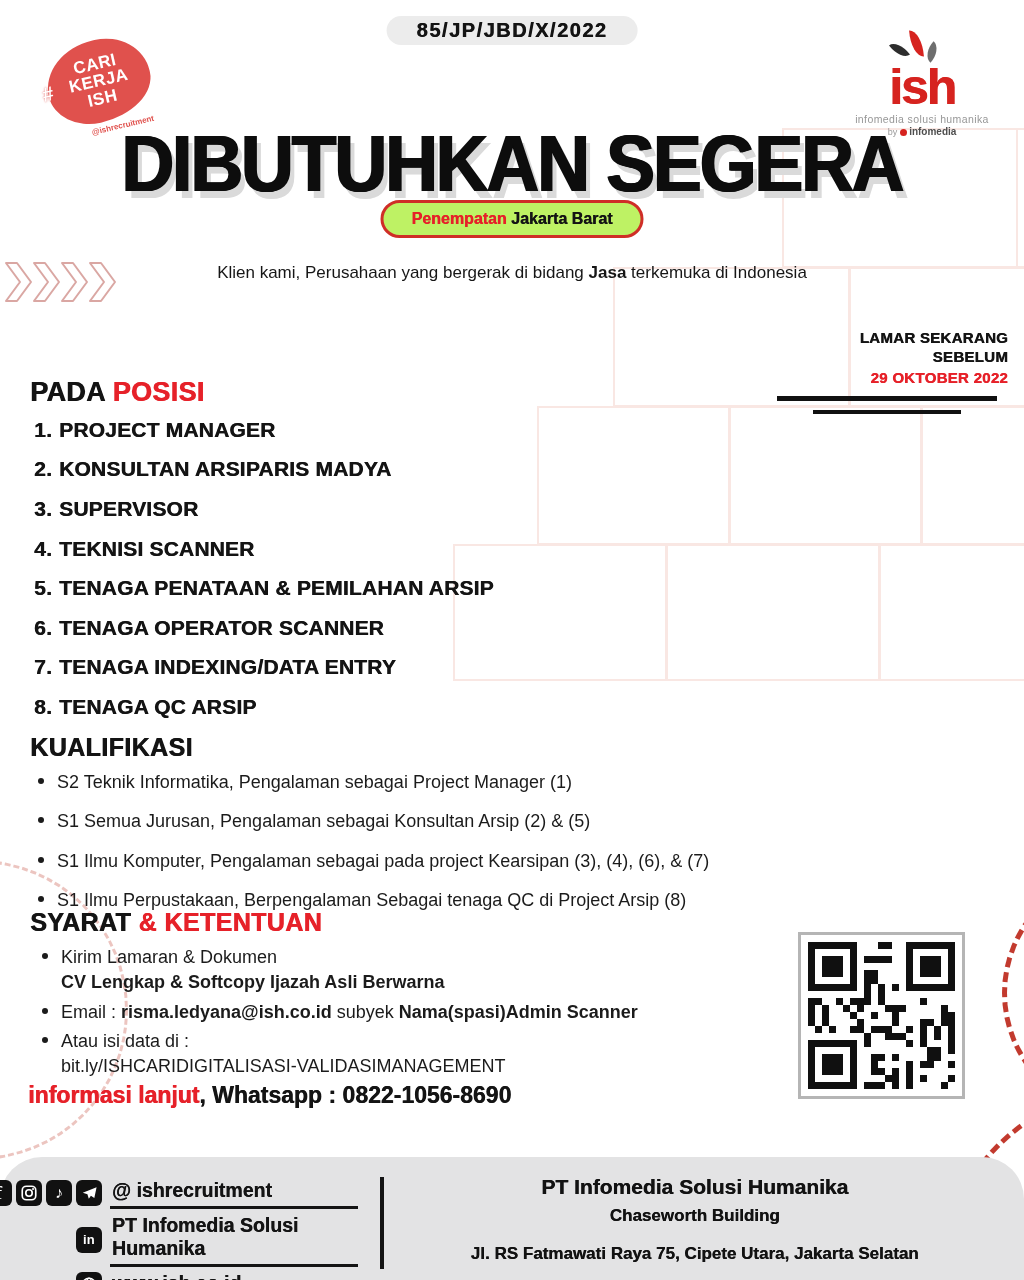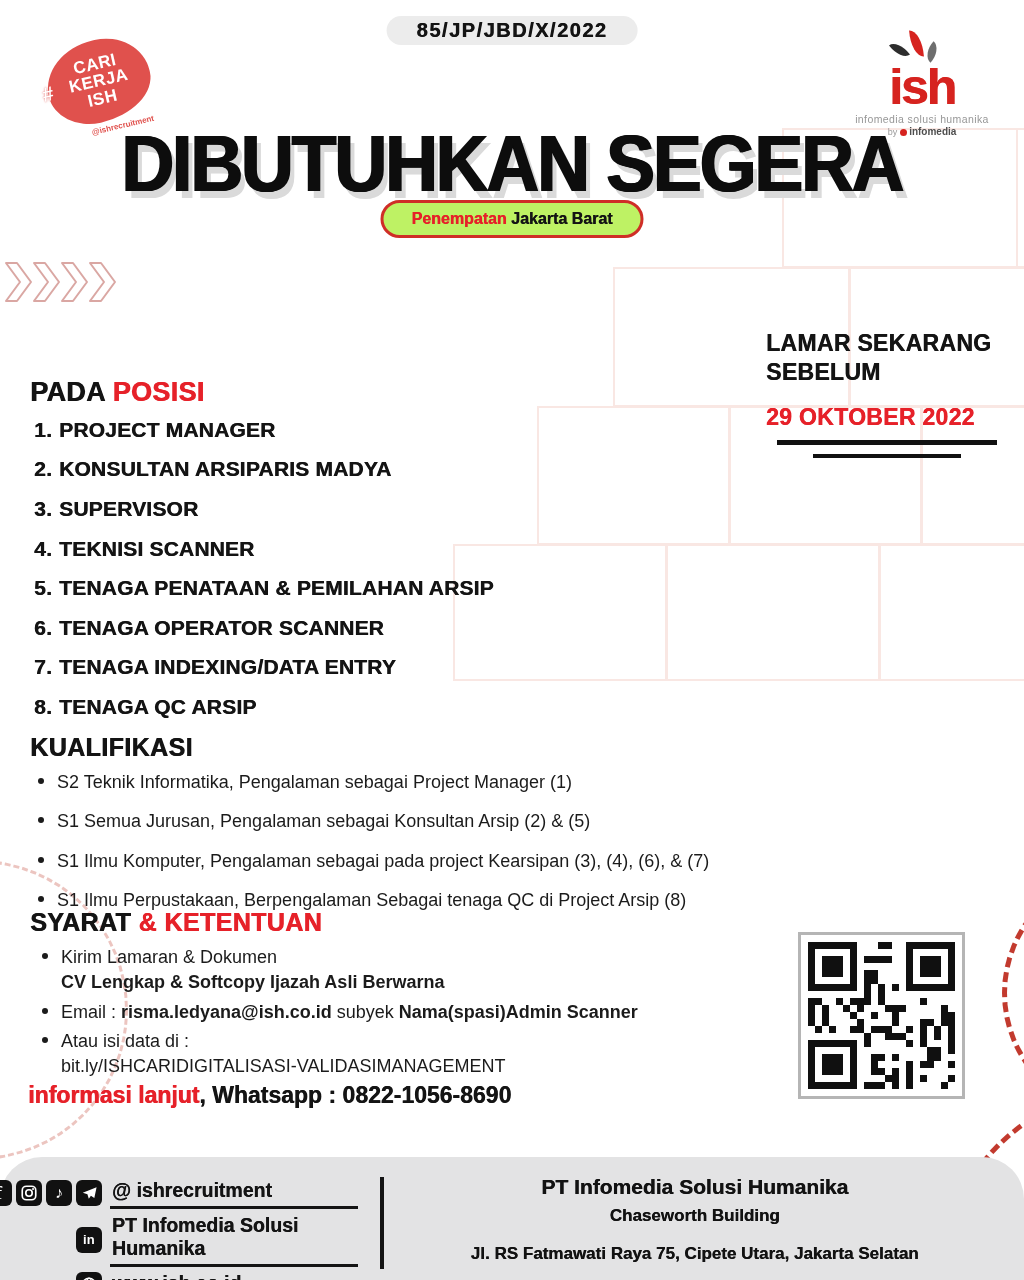--- a/index.html
+++ b/index.html
@@ -46,23 +46,23 @@
     border:3.5px solid #cf2e27;border-radius:28px;background:#bef264;padding:7px 28px;
     font-size:16px;font-weight:700;white-space:nowrap;text-shadow:.4px 0 currentColor}
   .placement-pill .red{color:#e62129}
 
   .chevrons{position:absolute;left:4px;top:260px;z-index:2}
 
   .intro{position:absolute;top:261px;left:0;width:100%;text-align:center;z-index:3;
     font-size:17px;line-height:1.45;color:#161616}
 
   
-  .deadline{position:absolute;top:329px;right:16px;width:242px;text-align:left;z-index:3;
-    font-weight:700;font-size:23px;line-height:1.25;letter-spacing:.3px;text-shadow:.5px 0 currentColor}
-  .deadline .date{color:#e62129;margin-top:16px}
+  .deadline{position:absolute;top:329px;right:16px;width:242px;text-align:right;z-index:3;
+    font-weight:700;font-size:15px;line-height:1.25;letter-spacing:.3px;text-shadow:.5px 0 currentColor}
+  .deadline .date{color:#e62129;margin-top:2px}
   .dl-line1{width:220px;height:4.5px;background:#111;margin:9px auto 0}
   .dl-line2{width:148px;height:4.5px;background:#111;margin:9px auto 0}
 
   
   .positions-heading{position:absolute;left:30px;top:377px;z-index:3;
     font-size:27px;font-weight:700;letter-spacing:.3px;text-shadow:.7px 0 currentColor}
   .red-text{color:#e62129}
   .positions-list{position:absolute;left:34px;top:410px;z-index:3;list-style:none}
   .positions-list li{height:39.6px;display:flex;align-items:center;
     font-size:21px;font-weight:700;letter-spacing:.2px;text-shadow:.5px 0 currentColor}
@@ -163,20 +163,21 @@
   <svg class="chevrons" width="122" height="46" viewBox="0 0 122 46">
     <g fill="none" stroke="#daa7a3" stroke-width="2" stroke-linejoin="round">
       <path d="M2 3 h11 l14 19 -14 19 H2 l14-19 Z"></path>
       <path d="M30 3 h11 l14 19 -14 19 H30 l14-19 Z"></path>
       <path d="M58 3 h11 l14 19 -14 19 H58 l14-19 Z"></path>
       <path d="M86 3 h11 l14 19 -14 19 H86 l14-19 Z"></path>
     </g>
   </svg>
 
   <div class="intro">
+    <div><span>Klien kami, Perusahaan yang bergerak di bidang </span><b>Jasa</b><span> terkemuka di Indonesia</span></div>
   </div>
 
   <div class="deadline">
     <div>LAMAR SEKARANG</div>
     <div>SEBELUM</div>
     <div class="date">29 OKTOBER 2022</div>
     <div class="dl-line1"></div>
     <div class="dl-line2"></div>
   </div>
 

